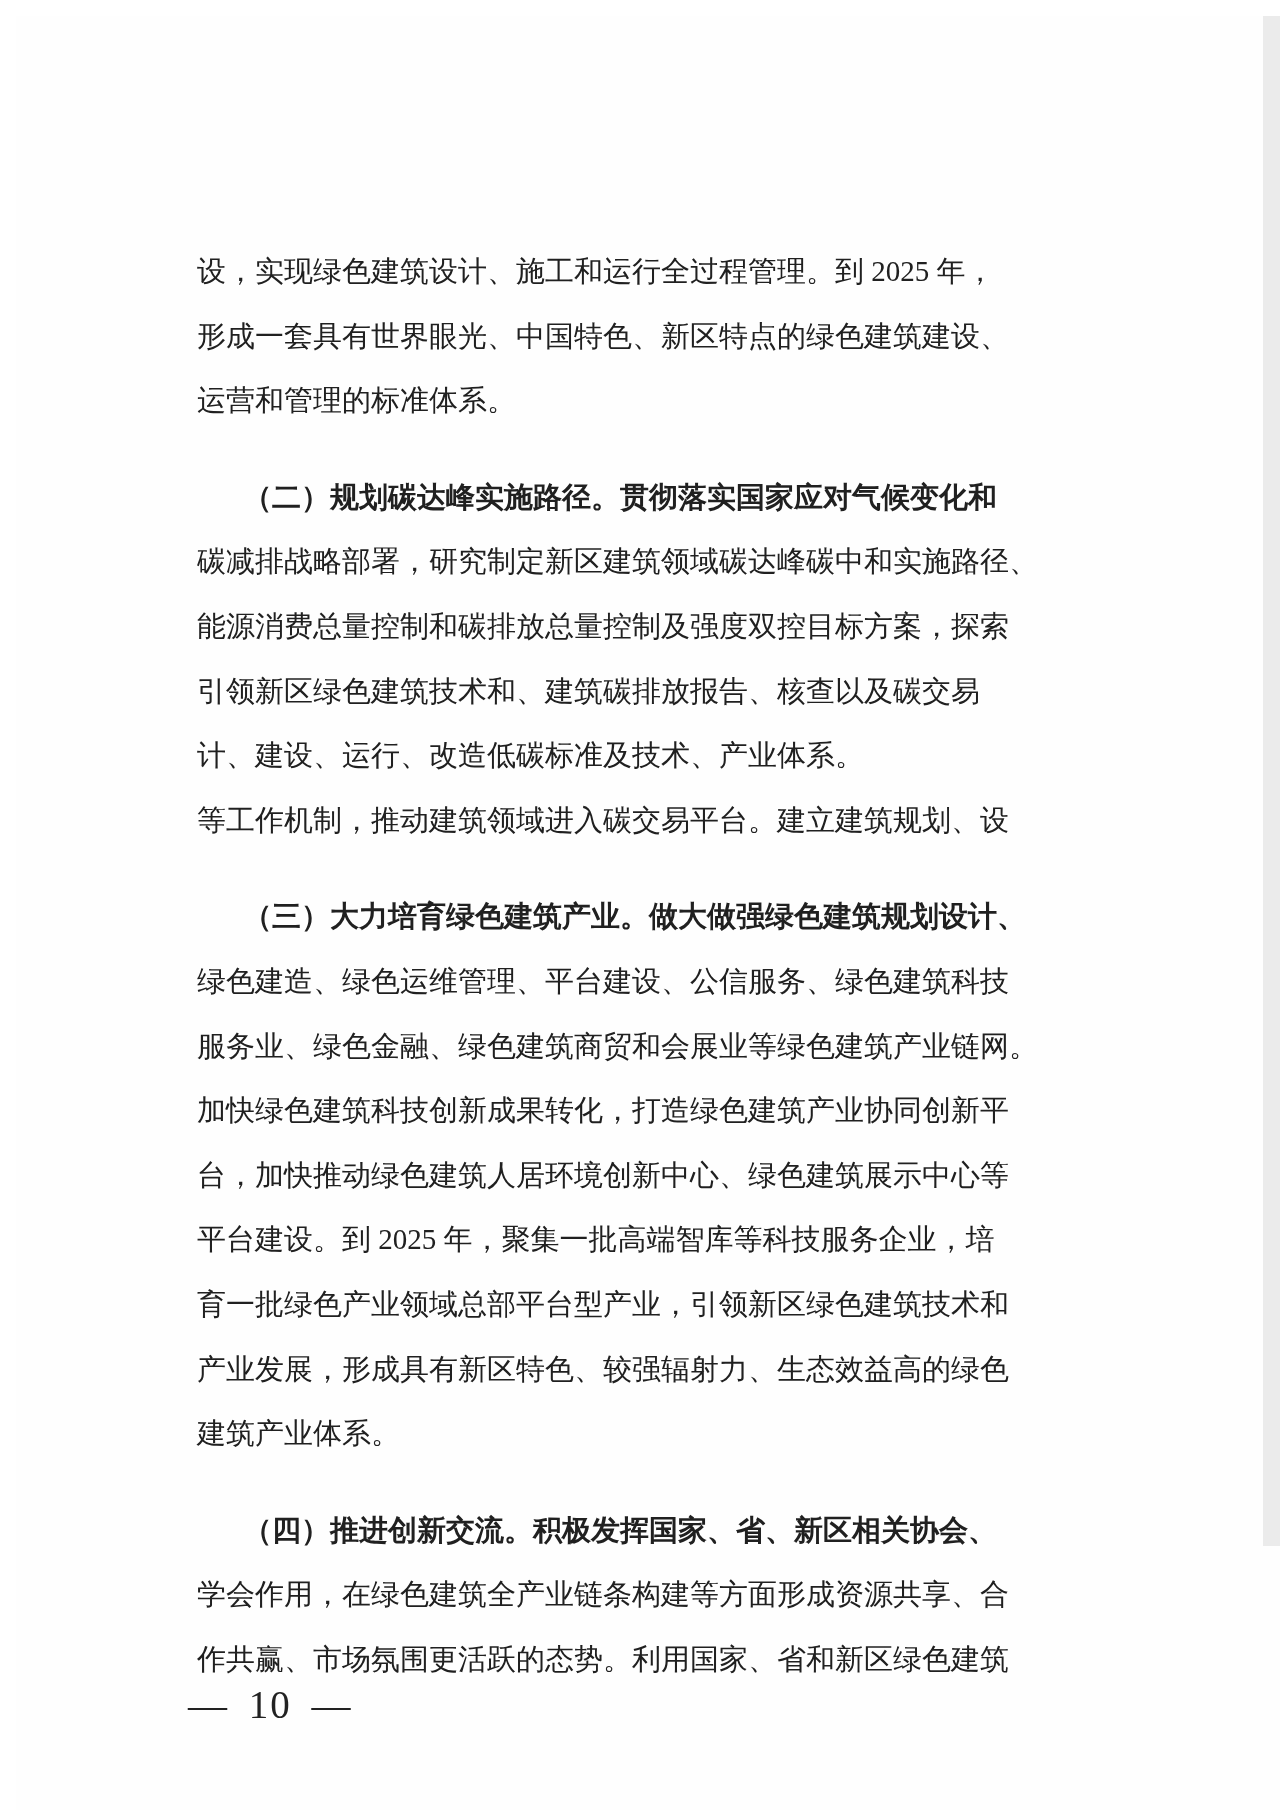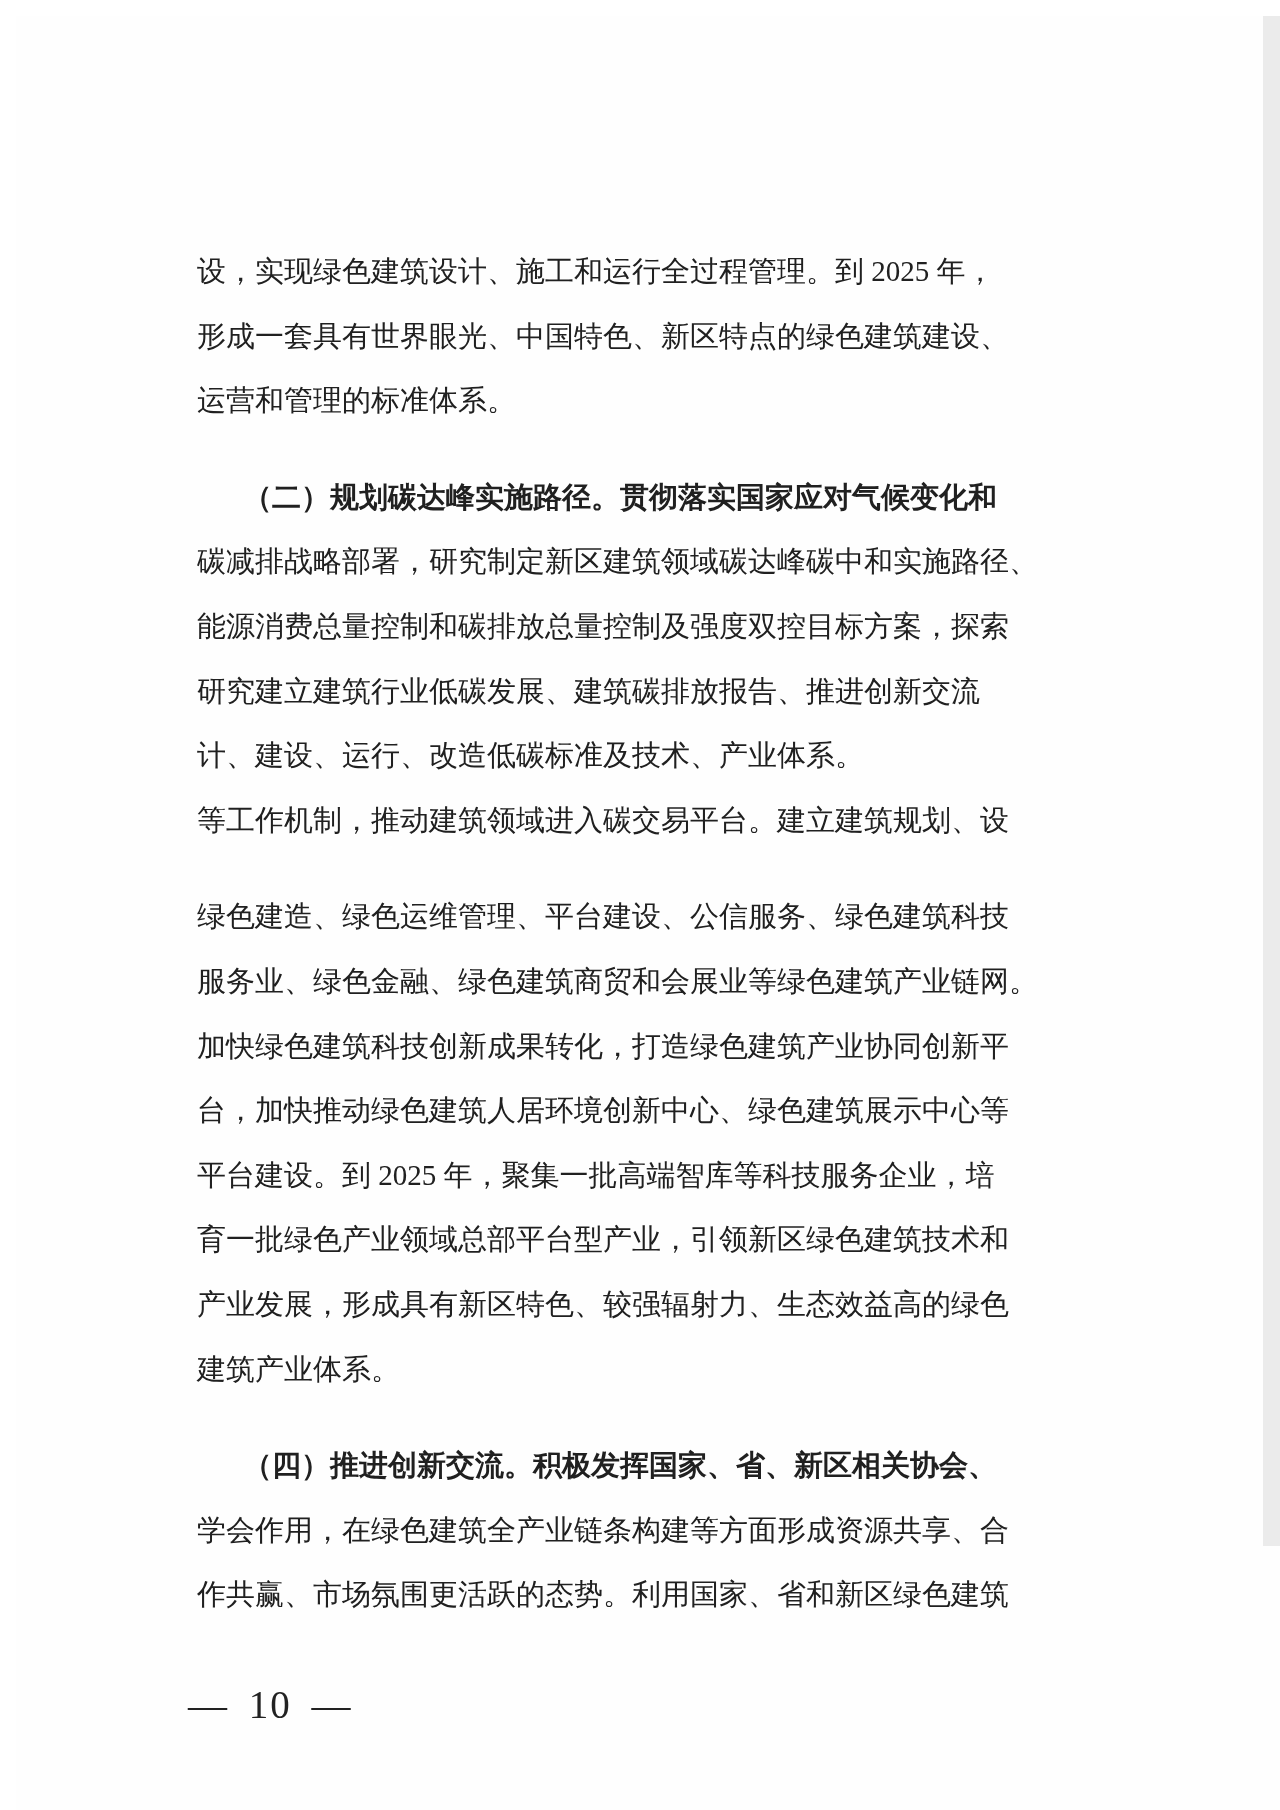--- a/index.html
+++ b/index.html
@@ -44,26 +44,27 @@
     <div>
       <div class="line">设，实现绿色建筑设计、施工和运行全过程管理。到 2025 年，</div>
       <div class="line">形成一套具有世界眼光、中国特色、新区特点的绿色建筑建设、</div>
       <div class="line para-end">运营和管理的标准体系。</div>
     </div>
 
     <div>
       <div class="line indent">（二）规划碳达峰实施路径。贯彻落实国家应对气候变化和</div>
       <div class="line">碳减排战略部署，研究制定新区建筑领域碳达峰碳中和实施路径、</div>
       <div class="line">能源消费总量控制和碳排放总量控制及强度双控目标方案，探索</div>
-      <div class="line">研究建立建筑行业低碳发展、建筑碳排放报告、推进创新交流</div>
+      <div class="line">引领新区绿色建筑技术和、建筑碳排放报告、核查以及碳交易</div>
       <div class="line para-end">计、建设、运行、改造低碳标准及技术、产业体系。</div>
       <div class="line">等工作机制，推动建筑领域进入碳交易平台。建立建筑规划、设</div>
     </div>
 
     <div>
+      <div class="line indent">（三）大力培育绿色建筑产业。做大做强绿色建筑规划设计、</div>
       <div class="line">绿色建造、绿色运维管理、平台建设、公信服务、绿色建筑科技</div>
       <div class="line">服务业、绿色金融、绿色建筑商贸和会展业等绿色建筑产业链网。</div>
       <div class="line">加快绿色建筑科技创新成果转化，打造绿色建筑产业协同创新平</div>
       <div class="line">台，加快推动绿色建筑人居环境创新中心、绿色建筑展示中心等</div>
       <div class="line">平台建设。到 2025 年，聚集一批高端智库等科技服务企业，培</div>
       <div class="line">育一批绿色产业领域总部平台型产业，引领新区绿色建筑技术和</div>
       <div class="line">产业发展，形成具有新区特色、较强辐射力、生态效益高的绿色</div>
       <div class="line para-end">建筑产业体系。</div>
     </div>
 

